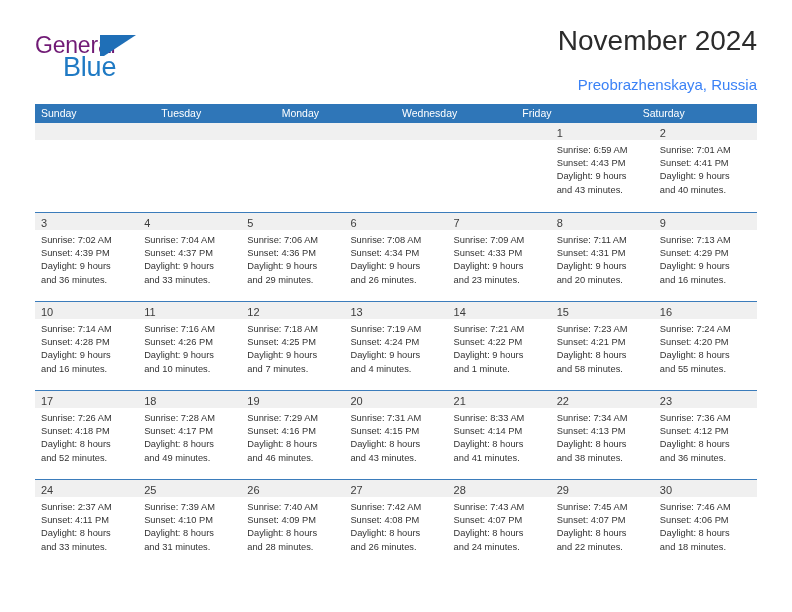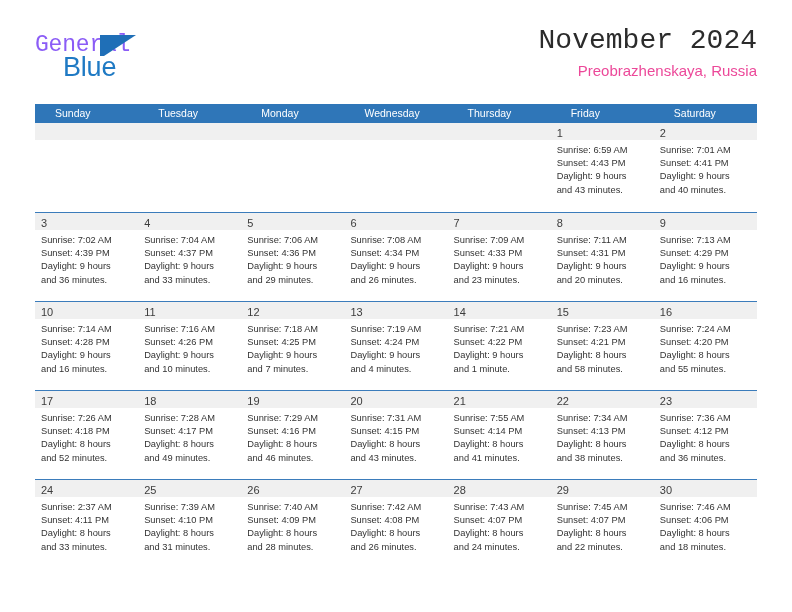--- a/index.html
+++ b/index.html
@@ -30,23 +30,23 @@
     position: absolute;
     left: 0;
     top: 8px;
     width: 200px;
     height: 50px;
   }
   .logo-general {
     position: absolute;
     left: 0; top: 0;
     font-size: 23px;
-    color: #8b5cf6;
+    color: #701a75;
     letter-spacing: -0.2px;
-    font-family: Liberation Mono, monospace;
+    font-family: Liberation Sans, sans-serif;
   }
   .logo-mark {
     position: absolute;
     left: 65px;
     top: 3px;
     width: 36px;
     height: 21px;
   }
   .logo-mark .bar {
     position: absolute;
@@ -74,27 +74,26 @@
     right: 0;
     top: 0;
     text-align: right;
   }
   .cal-title {
     font-size: 28px;
     color: #2b2b2b;
     font-weight: normal;
     line-height: 34px;
     white-space: nowrap;
-    font-family: Liberation Mono, monospace;
   }
   .cal-sub {
     font-size: 15px;
-    color: #ec4899;
+    color: #3b82f6;
     line-height: 22px;
-    margin-top: 2px;
+    margin-top: 16px;
     white-space: nowrap;
   }
 
   
   .cal {
     position: absolute;
     left: 35px;
     top: 104px;
     width: 722px;
   }
@@ -102,21 +101,21 @@
     display: flex;
     width: 100%;
     background: #2f76b8;
     height: 19px;
   }
   .weekday {
     flex: 1 1 0;
     color: #ffffff;
     font-size: 10.5px;
     line-height: 19px;
-    padding-left: 20px;
+    padding-left: 6px;
     white-space: nowrap;
     overflow: hidden;
   }
   .week {
     display: flex;
     width: 100%;
     border-top: 1px solid #3b7cbb;
     height: 89px;
   }
   .week.first { border-top: none; }
@@ -169,21 +168,20 @@
 
   </div>
 
   <div class="cal">
 
     <div class="weekdays">
       <div class="weekday">Sunday</div>
       <div class="weekday">Tuesday</div>
       <div class="weekday">Monday</div>
       <div class="weekday">Wednesday</div>
-      <div class="weekday">Thursday</div>
       <div class="weekday">Friday</div>
       <div class="weekday">Saturday</div>
     </div>
 
     <div class="week first">
       <div class="cell">
           <div class="daynum-band"><span class="daynum"></span></div>
           <div class="lines">
             <div class="line"></div>
             <div class="line"></div>
@@ -412,21 +410,21 @@
           <div class="lines">
             <div class="line">Sunrise: 7:31 AM</div>
             <div class="line">Sunset: 4:15 PM</div>
             <div class="line">Daylight: 8 hours</div>
             <div class="line">and 43 minutes.</div>
           </div>
         </div>
       <div class="cell">
           <div class="daynum-band"><span class="daynum">21</span></div>
           <div class="lines">
-            <div class="line">Sunrise: 7:55 AM</div>
+            <div class="line">Sunrise: 8:33 AM</div>
             <div class="line">Sunset: 4:14 PM</div>
             <div class="line">Daylight: 8 hours</div>
             <div class="line">and 41 minutes.</div>
           </div>
         </div>
       <div class="cell">
           <div class="daynum-band"><span class="daynum">22</span></div>
           <div class="lines">
             <div class="line">Sunrise: 7:34 AM</div>
             <div class="line">Sunset: 4:13 PM</div>

